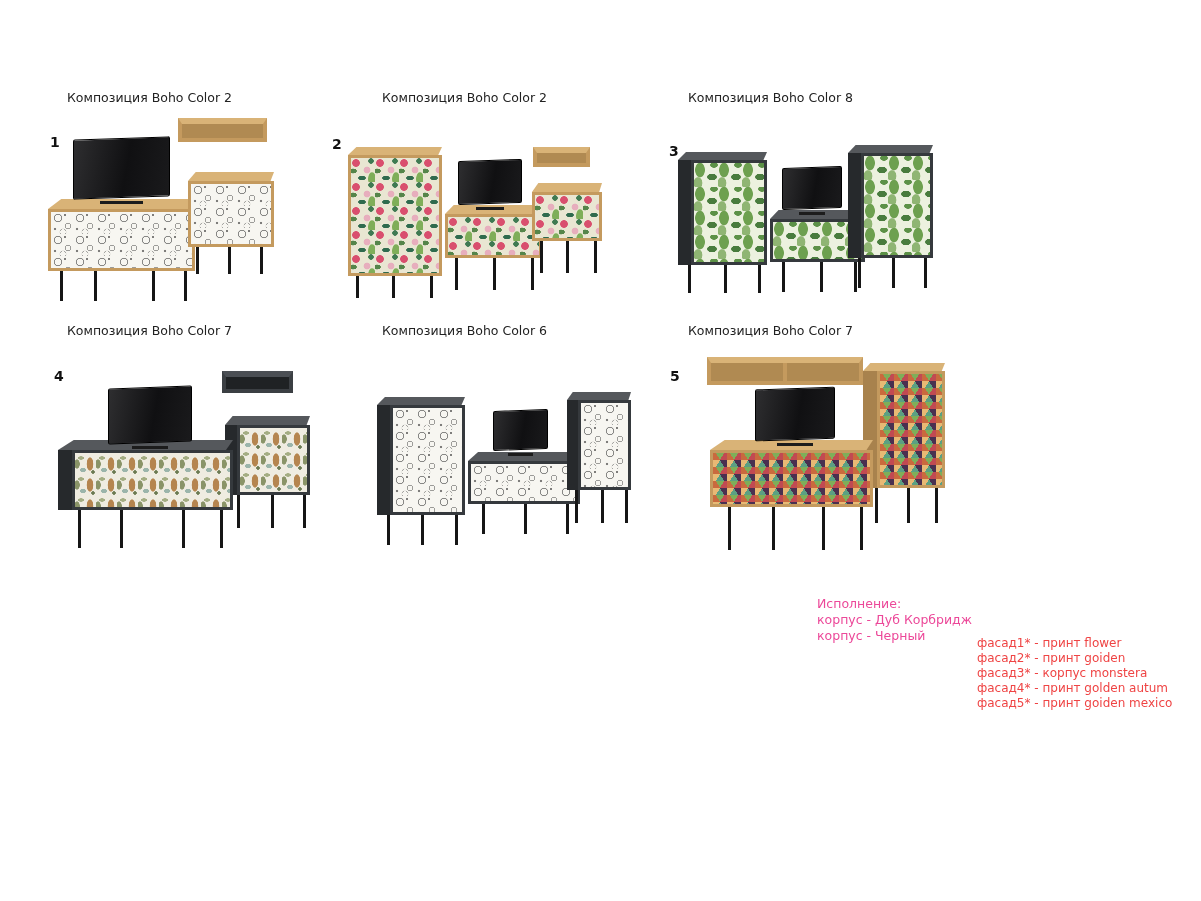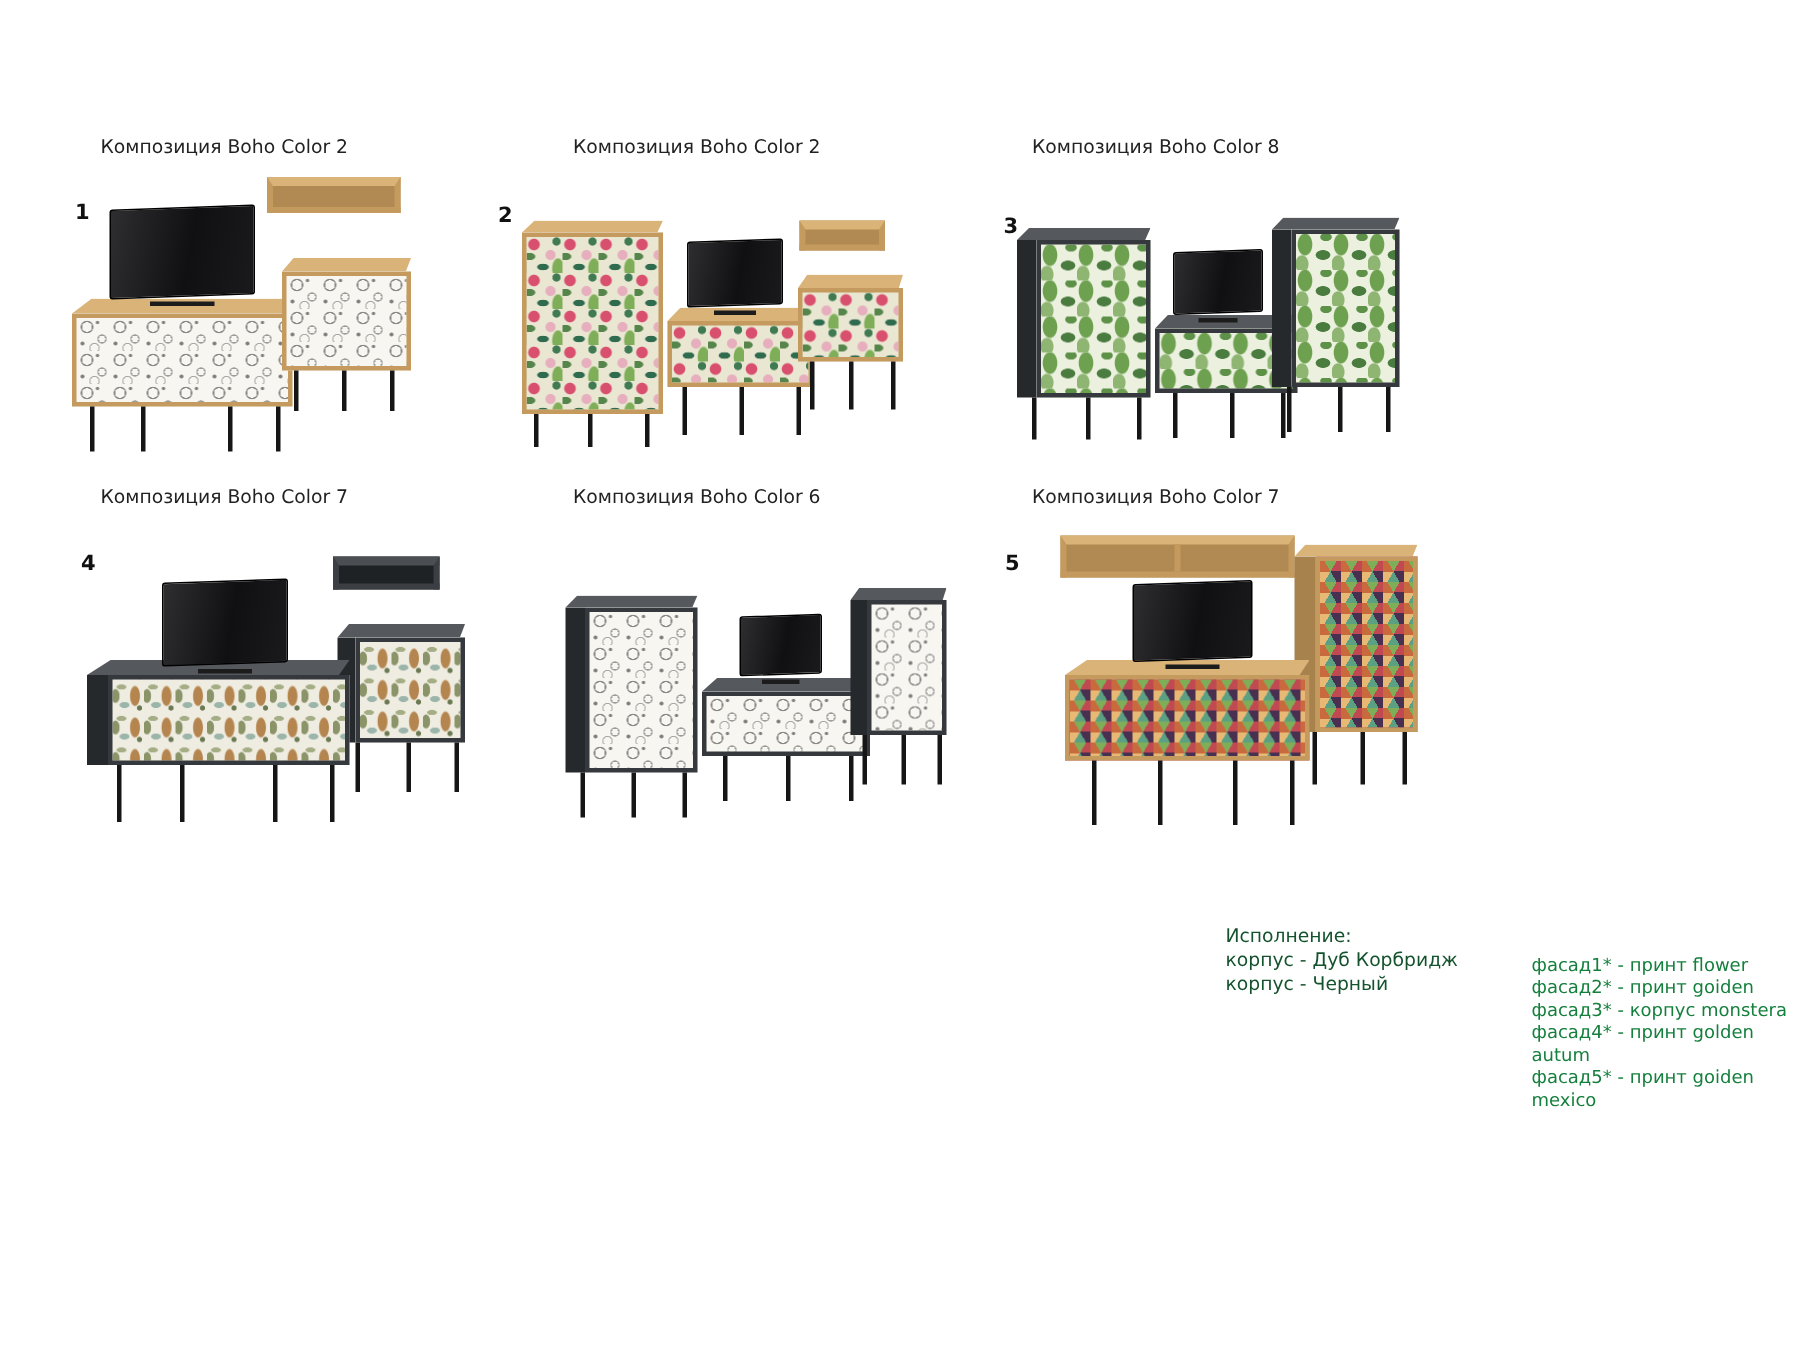--- a/index.html
+++ b/index.html
@@ -56,22 +56,22 @@
     radial-gradient(ellipse 6px 3px at 6px 5px, #a4ad83 3px, transparent 3.6px),
     radial-gradient(ellipse 3px 6px at 15px 11px, #b5854f 3px, transparent 3.6px),
     radial-gradient(ellipse 5px 3px at 8px 17px, #9bb5ab 3px, transparent 3.6px),
     radial-gradient(circle at 18px 19px, #6b7a52 1.5px, transparent 2px),
     radial-gradient(ellipse 3px 5px at 2px 11px, #8a9468 2.5px, transparent 3px);
     background-size:21px 21px;}
   .pat-mexico{background-color:#c14a52;background-image:
     conic-gradient(from 30deg at 50% 50%, #c14a52 0 60deg, #4a3050 0 120deg, #5ba083 0 180deg, #e8b974 0 240deg, #c96a3e 0 300deg, #7fae59 0 360deg);
     background-size:14px 14px;}
   
-  .legend-left{position:absolute;left:817px;top:616px;font-size:12.5px;line-height:16px;color:#14532d;}
-  .legend-right{position:absolute;left:1021px;top:636px;font-size:12px;line-height:15px;color:#15803d;}
+  .legend-left{position:absolute;left:817px;top:596px;font-size:12.5px;line-height:16px;color:#ec4899;}
+  .legend-right{position:absolute;left:977px;top:636px;font-size:12px;line-height:15px;color:#ef4444;}
 </style>
 </head>
 <body>
 
 <div class="page">
 
 
   <div class="comp" style="left:45px;top:88px;width:285px;height:240px;">
     <div class="comp-label" style="left:22px;top:2px;">Композиция Boho Color 2</div>
     <div class="comp-number" style="left:5px;top:46px;">1</div>

